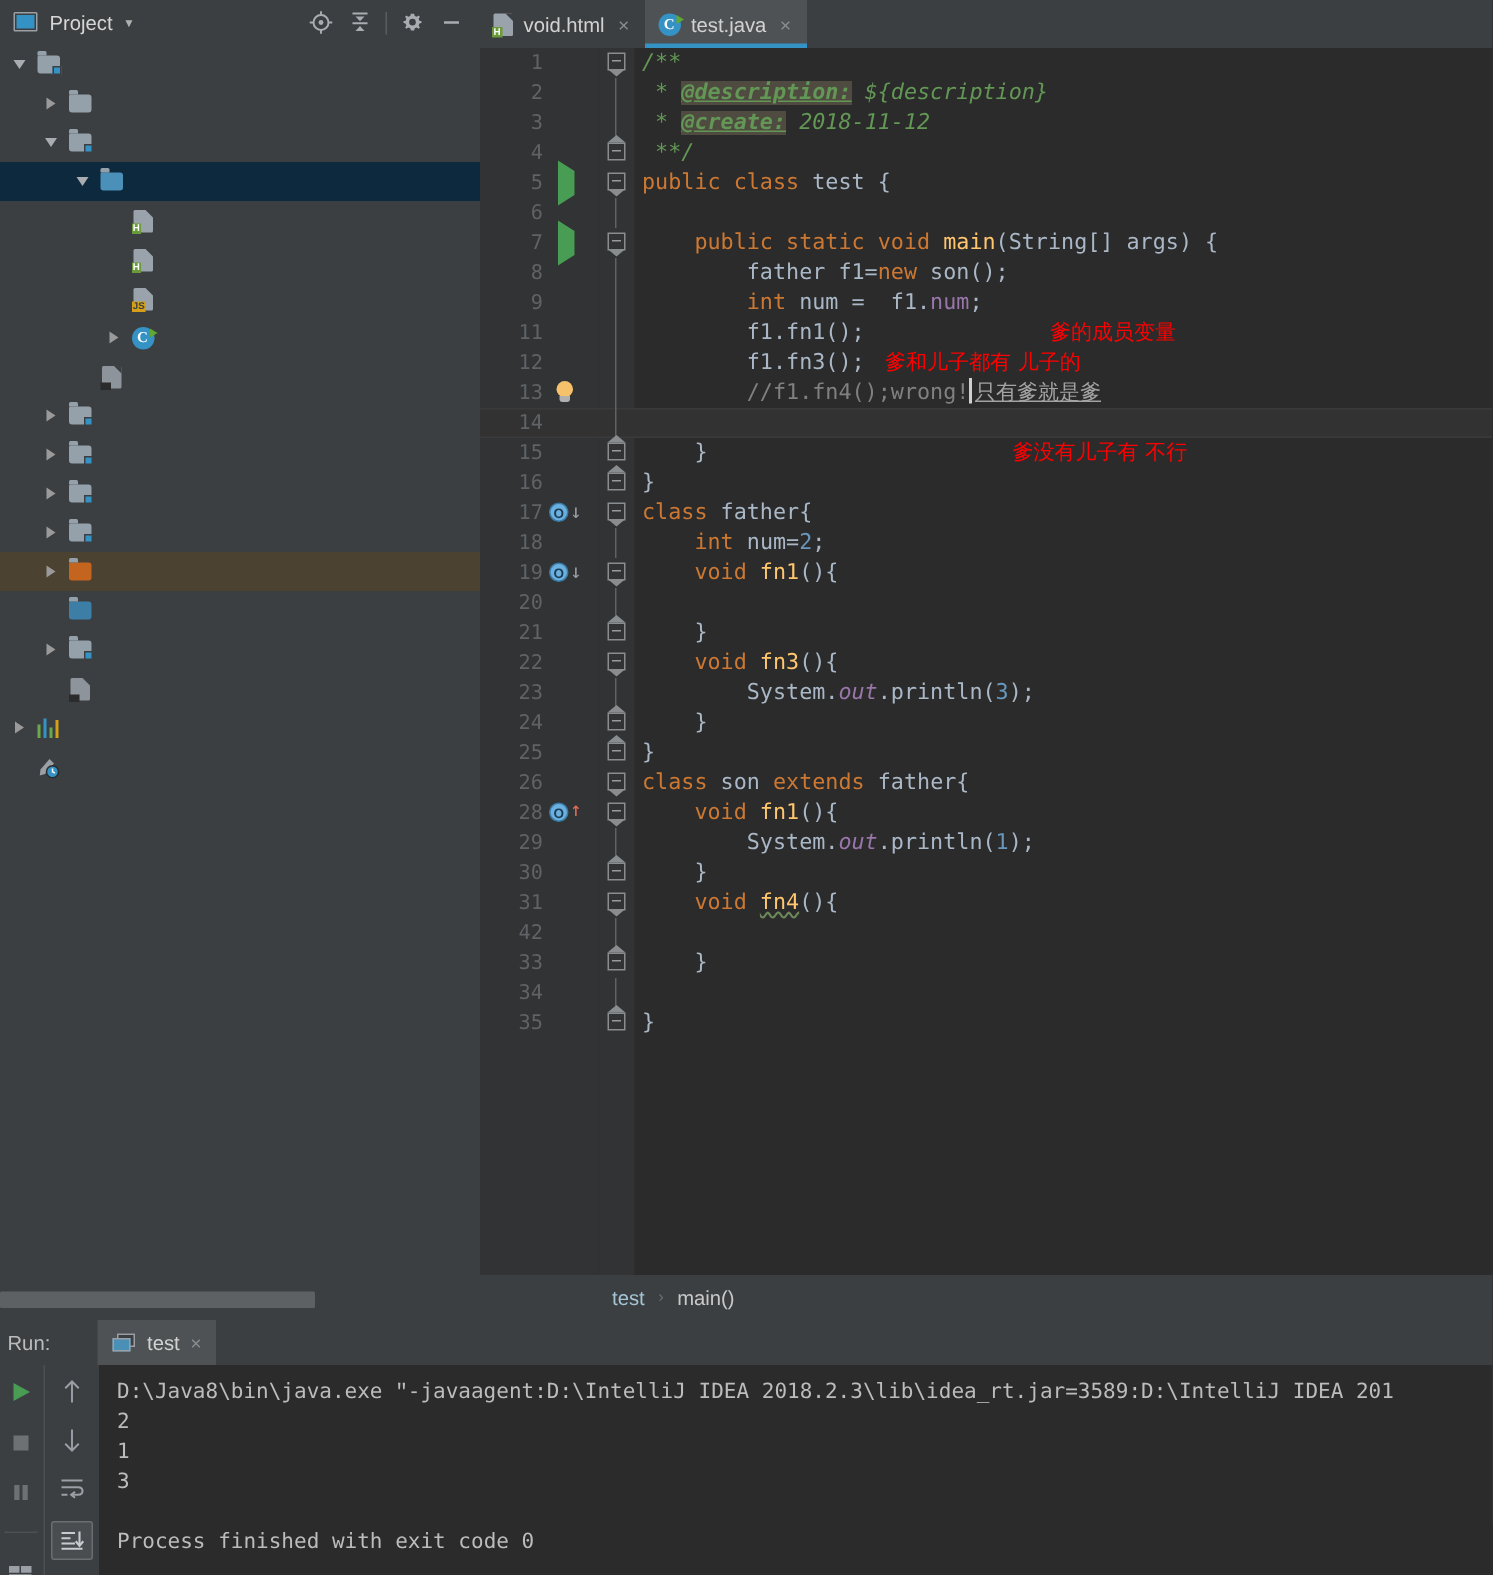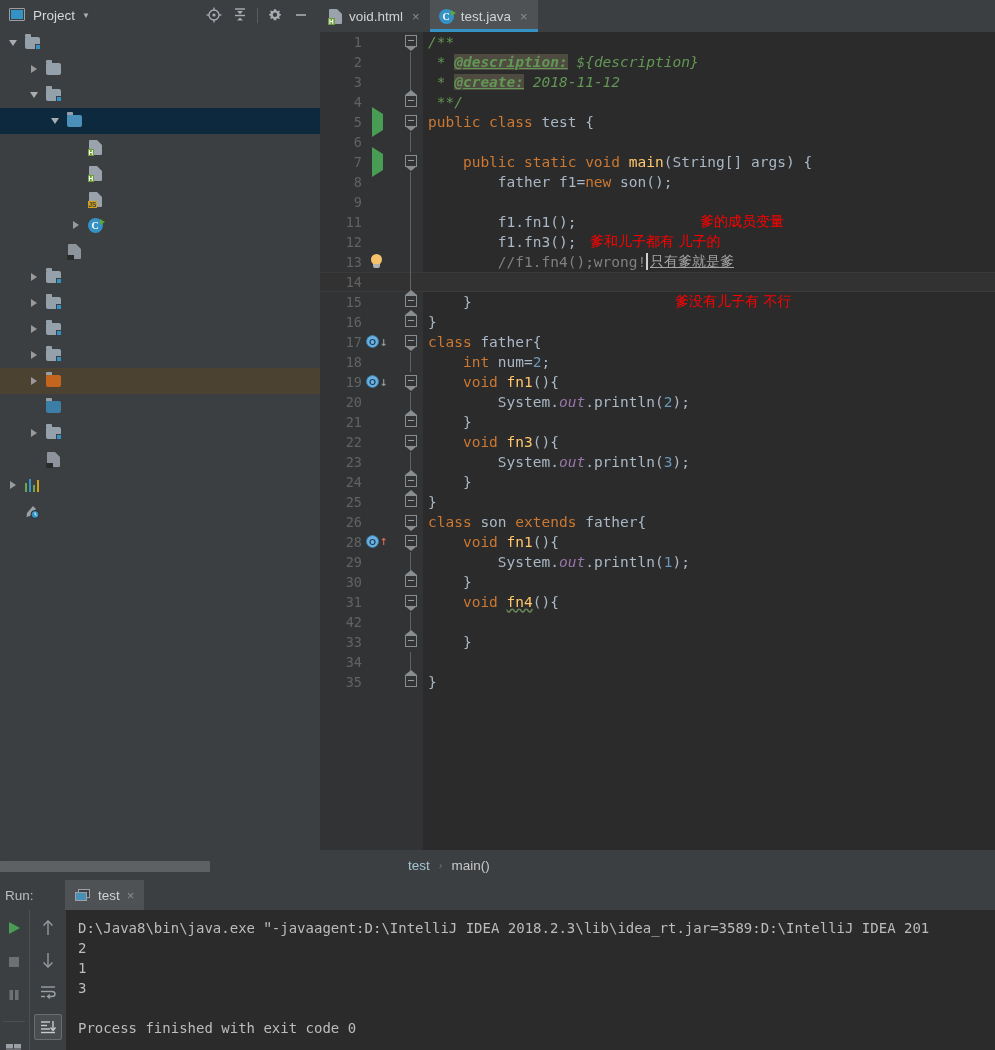--- a/index.html
+++ b/index.html
@@ -412,31 +412,31 @@
       <div class="hl-line" style="top:240px;"></div>
       <div class="code" id="code">
           <div class="ln"><span class="num">1</span><span class="gut"></span><span class="fold"><span class="fm"><span class="box"></span><span class="minus"></span><span class="pt-dn"></span></span></span><span class="txt"><span class="jdoc">/**</span></span></div>
           <div class="ln"><span class="num">2</span><span class="gut"></span><span class="fold"><span class="fm"><span class="vline"></span></span></span><span class="txt"><span class="jdoc"> * </span><span class="jtag">@description:</span><span class="jdoc"> ${description}</span></span></div>
           <div class="ln"><span class="num">3</span><span class="gut"></span><span class="fold"><span class="fm"><span class="vline"></span></span></span><span class="txt"><span class="jdoc"> * </span><span class="jtag">@create:</span><span class="jdoc"> 2018-11-12</span></span></div>
           <div class="ln"><span class="num">4</span><span class="gut"></span><span class="fold"><span class="fm"><span class="box"></span><span class="minus"></span><span class="pt-up"></span></span></span><span class="txt"><span class="jdoc"> **/</span></span></div>
           <div class="ln"><span class="num">5</span><span class="gut"><span class="runmark"></span></span><span class="fold"><span class="fm"><span class="box"></span><span class="minus"></span><span class="pt-dn"></span></span></span><span class="txt"><span class="kw">public class</span> <span class="cls">test</span> {</span></div>
           <div class="ln"><span class="num">6</span><span class="gut"></span><span class="fold"><span class="fm"><span class="vline"></span></span></span><span class="txt"></span></div>
           <div class="ln"><span class="num">7</span><span class="gut"><span class="runmark"></span></span><span class="fold"><span class="fm"><span class="box"></span><span class="minus"></span><span class="pt-dn"></span></span></span><span class="txt">    <span class="kw">public static void</span> <span class="mth">main</span>(String[] args) {</span></div>
           <div class="ln"><span class="num">8</span><span class="gut"></span><span class="fold"><span class="fm"><span class="vline"></span></span></span><span class="txt">        father f1=<span class="kw">new</span> son();</span></div>
-          <div class="ln"><span class="num">9</span><span class="gut"></span><span class="fold"><span class="fm"><span class="vline"></span></span></span></div>
+          <div class="ln"><span class="num">9</span><span class="gut"></span><span class="fold"><span class="fm"><span class="vline"></span></span></span><span class="txt">        <span class="kw">int</span> num =  f1.<span class="fld">num</span>;</span></div>
           <div class="ln"><span class="num">11</span><span class="gut"></span><span class="fold"><span class="fm"><span class="vline"></span></span></span><span class="txt">        f1.fn1();</span></div>
           <div class="ln"><span class="num">12</span><span class="gut"></span><span class="fold"><span class="fm"><span class="vline"></span></span></span><span class="txt">        f1.fn3();</span></div>
           <div class="ln"><span class="num">13</span><span class="gut"><span class="bulb"><span class="b"></span><span class="s"></span></span></span><span class="fold"><span class="fm"><span class="vline"></span></span></span><span class="txt">        <span class="cmt">//f1.fn4();wrong!</span><span class="caret"></span></span></div>
           <div class="ln"><span class="num">14</span><span class="gut"></span><span class="fold"><span class="fm"><span class="vline"></span></span></span><span class="txt"></span></div>
           <div class="ln"><span class="num">15</span><span class="gut"></span><span class="fold"><span class="fm"><span class="box"></span><span class="minus"></span><span class="pt-up"></span></span></span><span class="txt">    }</span></div>
           <div class="ln"><span class="num">16</span><span class="gut"></span><span class="fold"><span class="fm"><span class="box"></span><span class="minus"></span><span class="pt-up"></span></span></span><span class="txt">}</span></div>
           <div class="ln"><span class="num">17</span><span class="gut"><span class="ovr"><span class="circ">O</span><span class="dn">↓</span></span></span><span class="fold"><span class="fm"><span class="box"></span><span class="minus"></span><span class="pt-dn"></span></span></span><span class="txt"><span class="kw">class</span> <span class="cls">father</span>{</span></div>
           <div class="ln"><span class="num">18</span><span class="gut"></span><span class="fold"><span class="fm"><span class="vline"></span></span></span><span class="txt">    <span class="kw">int</span> num=<span class="num2">2</span>;</span></div>
           <div class="ln"><span class="num">19</span><span class="gut"><span class="ovr"><span class="circ">O</span><span class="dn">↓</span></span></span><span class="fold"><span class="fm"><span class="box"></span><span class="minus"></span><span class="pt-dn"></span></span></span><span class="txt">    <span class="kw">void</span> <span class="mth">fn1</span>(){</span></div>
-          <div class="ln"><span class="num">20</span><span class="gut"></span><span class="fold"><span class="fm"><span class="vline"></span></span></span><span class="txt">        System.<span class="fld" style="font-style:italic">out</span>.println(<span class="num2">2</span>);</span></div>
+          <div class="ln"><span class="num">20</span><span class="gut"></span><span class="fold"><span class="fm"><span class="vline"></span></span></span></div>
           <div class="ln"><span class="num">21</span><span class="gut"></span><span class="fold"><span class="fm"><span class="box"></span><span class="minus"></span><span class="pt-up"></span></span></span><span class="txt">    }</span></div>
           <div class="ln"><span class="num">22</span><span class="gut"></span><span class="fold"><span class="fm"><span class="box"></span><span class="minus"></span><span class="pt-dn"></span></span></span><span class="txt">    <span class="kw">void</span> <span class="mth">fn3</span>(){</span></div>
           <div class="ln"><span class="num">23</span><span class="gut"></span><span class="fold"><span class="fm"><span class="vline"></span></span></span><span class="txt">        System.<span class="fld" style="font-style:italic">out</span>.println(<span class="num2">3</span>);</span></div>
           <div class="ln"><span class="num">24</span><span class="gut"></span><span class="fold"><span class="fm"><span class="box"></span><span class="minus"></span><span class="pt-up"></span></span></span><span class="txt">    }</span></div>
           <div class="ln"><span class="num">25</span><span class="gut"></span><span class="fold"><span class="fm"><span class="box"></span><span class="minus"></span><span class="pt-up"></span></span></span><span class="txt">}</span></div>
           <div class="ln"><span class="num">26</span><span class="gut"></span><span class="fold"><span class="fm"><span class="box"></span><span class="minus"></span><span class="pt-dn"></span></span></span><span class="txt"><span class="kw">class</span> <span class="cls">son</span> <span class="kw">extends</span> <span class="cls">father</span>{</span></div>
           <div class="ln"><span class="num">28</span><span class="gut"><span class="ovr"><span class="circ">O</span><span class="up">↑</span></span></span><span class="fold"><span class="fm"><span class="box"></span><span class="minus"></span><span class="pt-dn"></span></span></span><span class="txt">    <span class="kw">void</span> <span class="mth">fn1</span>(){</span></div>
           <div class="ln"><span class="num">29</span><span class="gut"></span><span class="fold"><span class="fm"><span class="vline"></span></span></span><span class="txt">        System.<span class="fld" style="font-style:italic">out</span>.println(<span class="num2">1</span>);</span></div>
           <div class="ln"><span class="num">30</span><span class="gut"></span><span class="fold"><span class="fm"><span class="box"></span><span class="minus"></span><span class="pt-up"></span></span></span><span class="txt">    }</span></div>
           <div class="ln"><span class="num">31</span><span class="gut"></span><span class="fold"><span class="fm"><span class="box"></span><span class="minus"></span><span class="pt-dn"></span></span></span><span class="txt">    <span class="kw">void</span> <span class="mth typo">fn4</span>(){</span></div>

